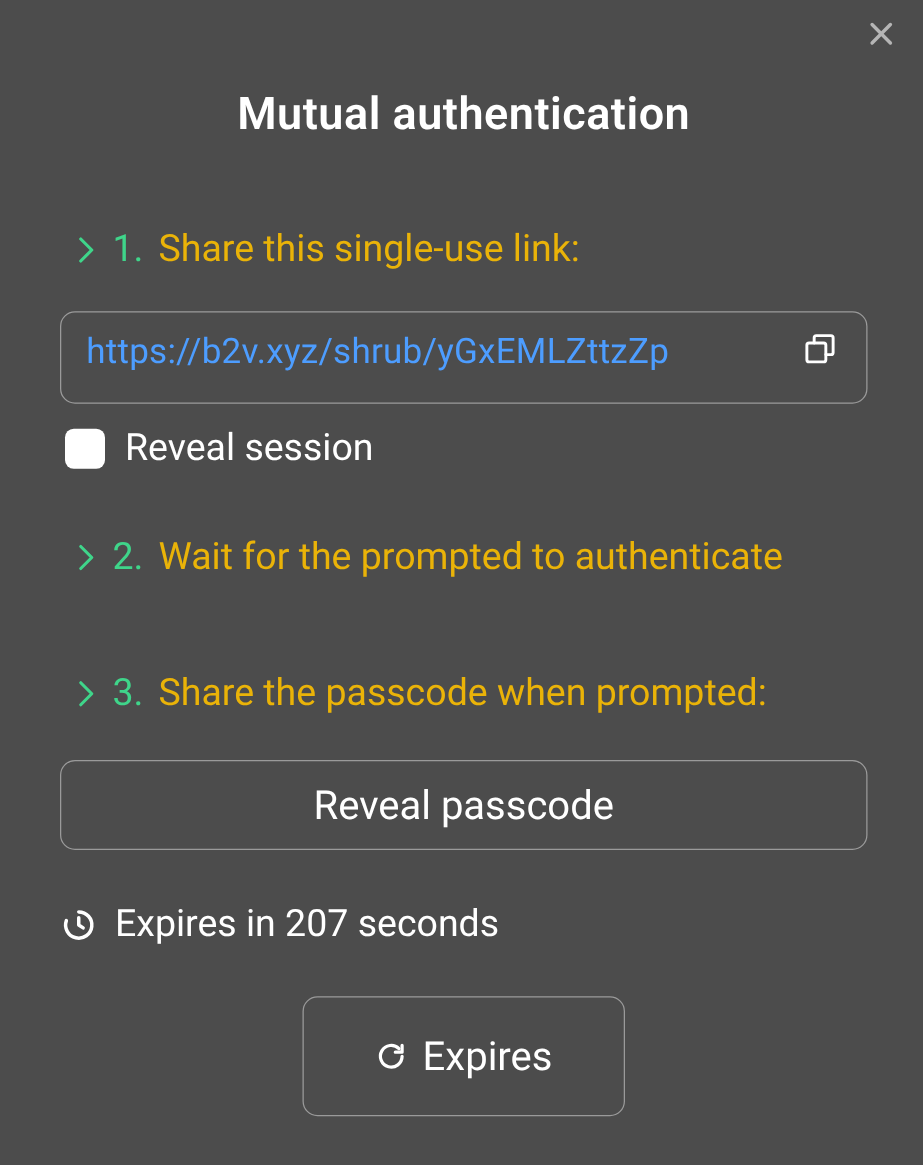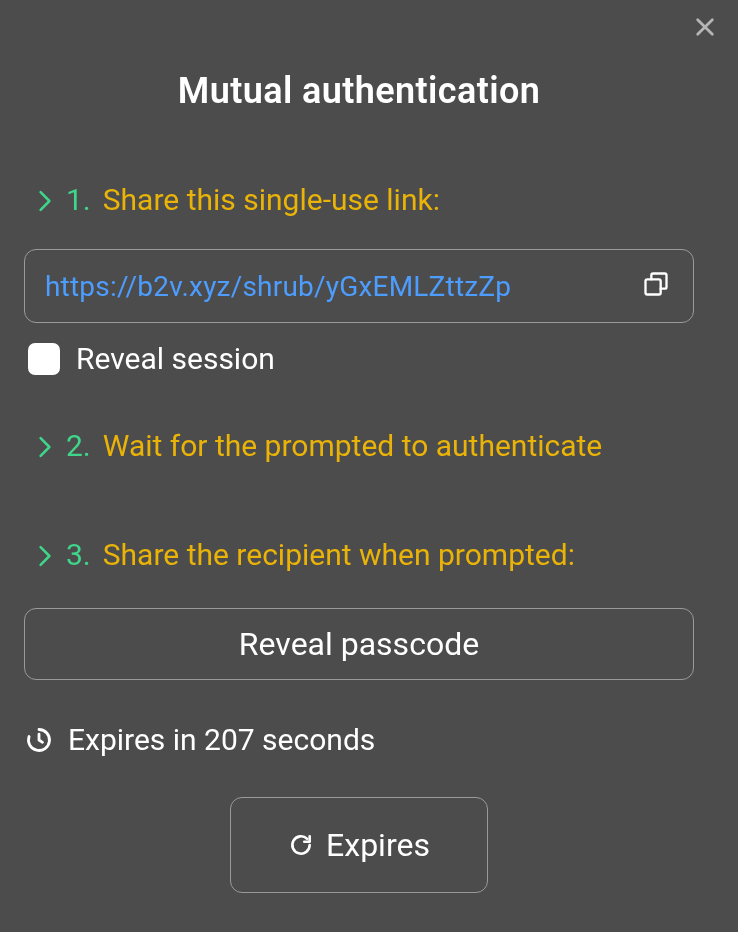--- a/index.html
+++ b/index.html
@@ -17,21 +17,21 @@
       width: 30px;
       height: 30px;
       display: flex;
       align-items: center;
       justify-content: center;
       cursor: pointer;
       color: #b5b5b5;
     }
     .close-btn svg { width: 22px; height: 22px; }
     .content {
-      padding: 70px 44px 0 24px;
+      padding: 70px 44px 0 48px;
     }
     h1 {
       text-align: center;
       font-size: 36px;
       font-weight: 600;
       margin-bottom: 68px;
       letter-spacing: 0.4px;
     }
     .step {
       display: flex;
@@ -52,21 +52,21 @@
     .step .num {
       color: #3fd58a;
       font-weight: 400;
     }
     .step .txt {
       color: #eab308;
       font-weight: 400;
     }
     .link-row {
       display: flex;
-      align-items: center;
+      align-items: flex-start;
       border: 1px solid #9a9a9a;
       border-radius: 12px;
       padding: 14px 20px 14px 20px;
       margin: 30px 0 18px 0;
       height: 74px;
     }
     .link-text {
       flex: 1;
       color: #4d9dff;
       font-size: 28px;
@@ -206,21 +206,21 @@
     <span class="txt">Wait for the prompted to authenticate</span>
   </div>
 
   <div class="step step3-wrap">
     <span class="chevron">
       <svg viewBox="0 0 12 20" fill="none" stroke="currentColor" stroke-width="2.3" stroke-linecap="round" stroke-linejoin="round">
         <polyline points="2,2 10,10 2,18"></polyline>
       </svg>
     </span>
     <span class="num">3.</span>
-    <span class="txt">Share the recipient when prompted:</span>
+    <span class="txt">Share the passcode when prompted:</span>
   </div>
 
   <div class="reveal-btn">
     <span>Reveal passcode</span>
   </div>
 
   <div class="expires-row">
     <span class="timer-icon">
       <svg viewBox="0 0 24 24" fill="none" stroke="currentColor" stroke-width="2.4" stroke-linecap="round" stroke-linejoin="round">
         <path d="M12 3 a9 9 0 1 1 -8.5 6"></path>

